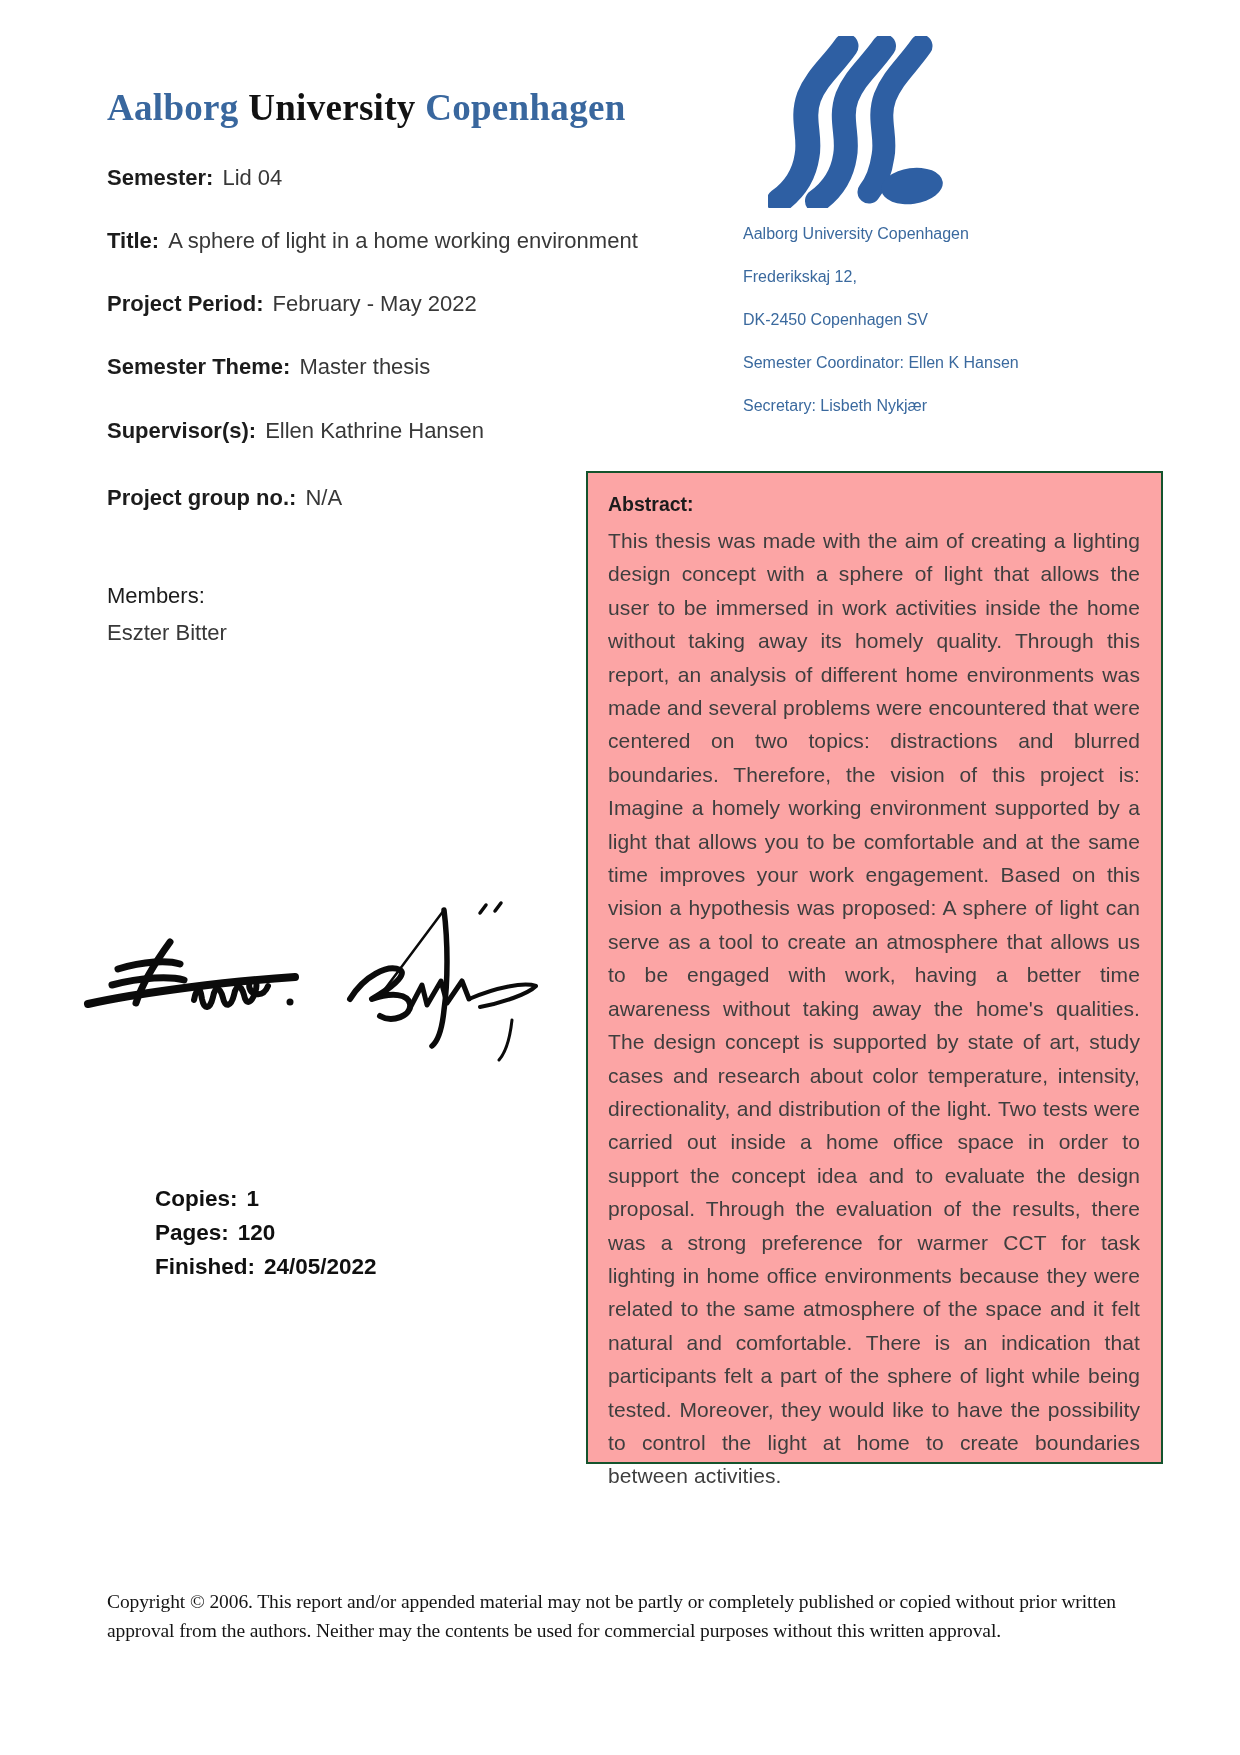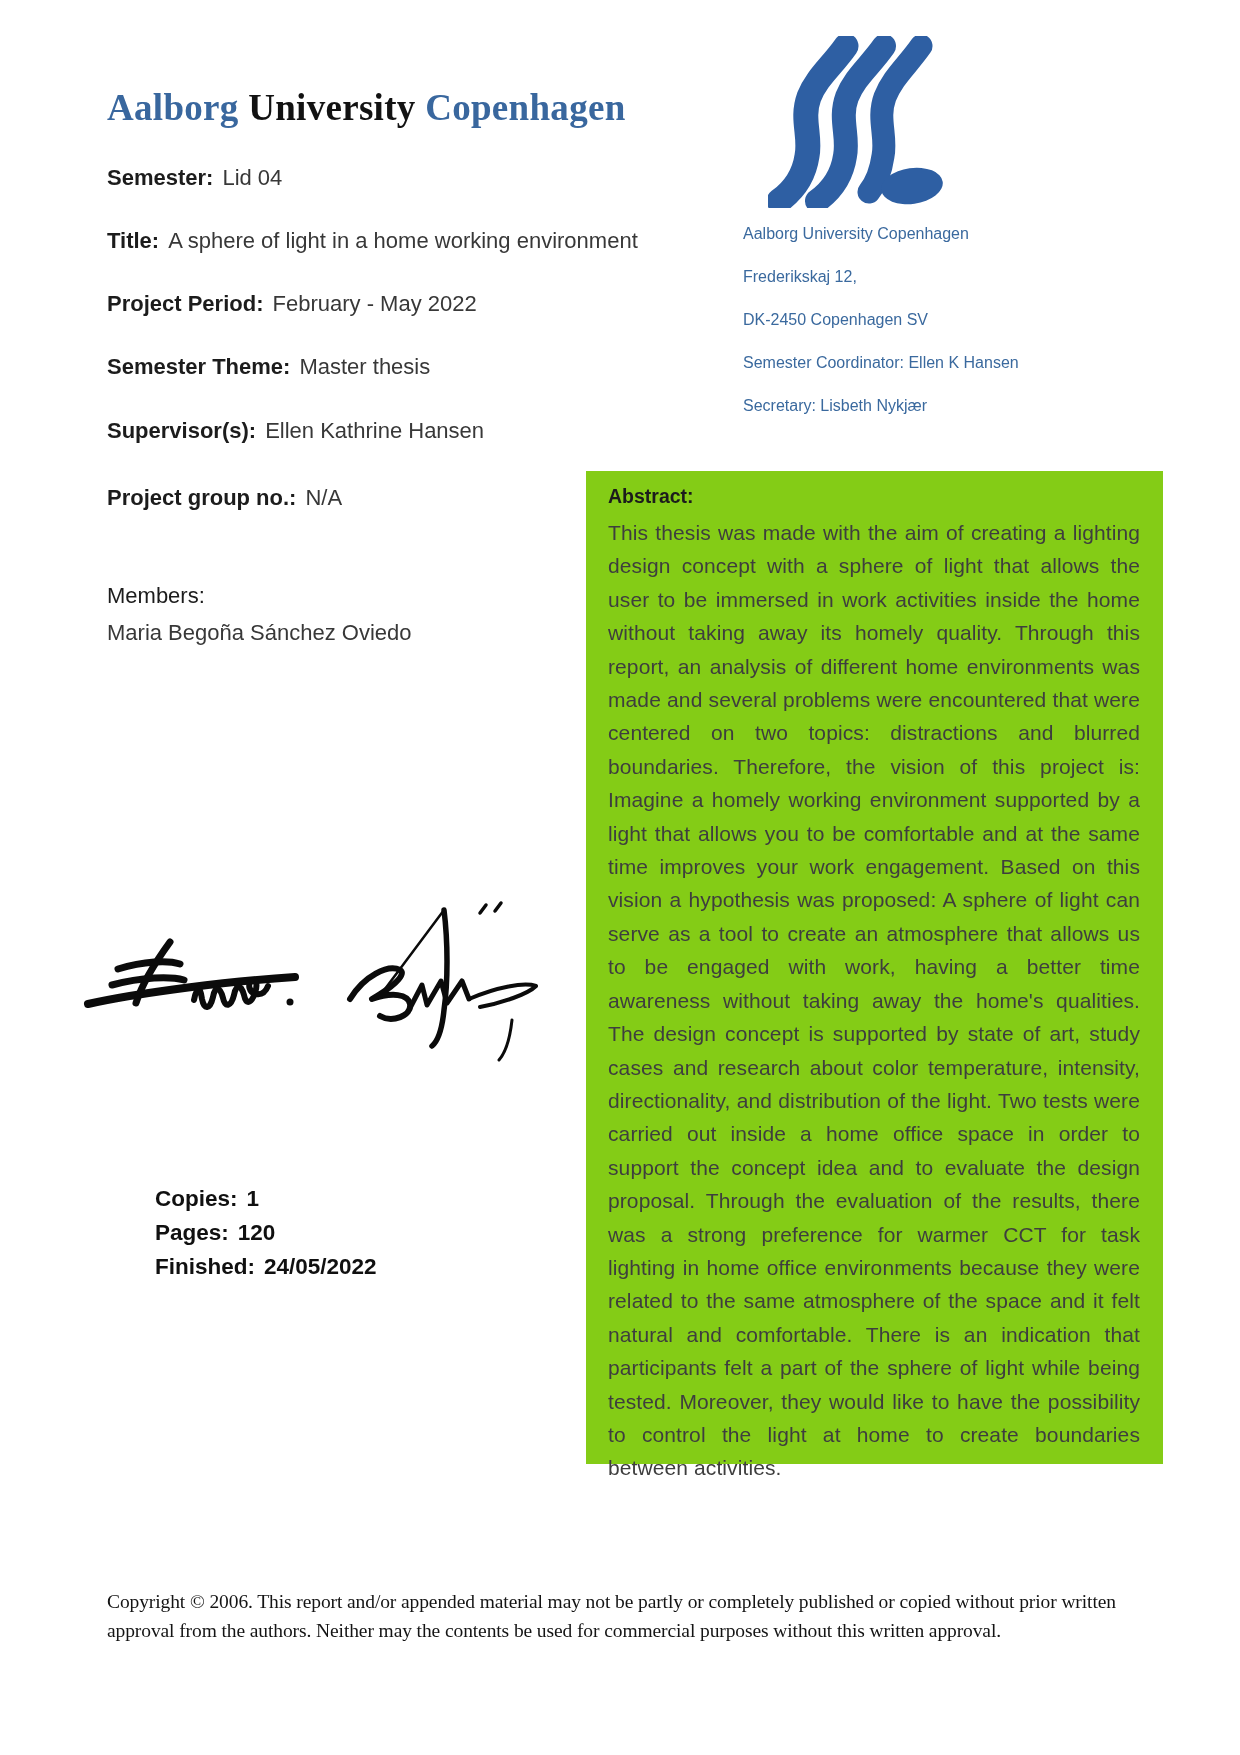--- a/index.html
+++ b/index.html
@@ -30,21 +30,21 @@
     font-size:22.5px; font-weight:700; color:#101010; line-height:34px; white-space:nowrap;
   }
   .print-info .print-line .label { margin-right:9px;margin-left:48px; }
   
   .logo-wrap { position:absolute; left:768px; top:36px; width:184px; height:172px; }
   .address { position:absolute; left:743px; top:224px; font-size:16px; color:#3A699E; }
   .address .addr-line { line-height:19px; margin-bottom:24px; white-space:nowrap; }
   
   .abstract-box {
     position:absolute; left:586px; top:471px; width:577px; height:993px;
-    border:2px solid #84cc16; background:#84cc16; padding:12px 21px 15px 20px;
+    border:2px solid #14532d; background:#fca5a5; padding:20px 21px 15px 20px;
   }
   .abstract-label { font-size:19.5px; font-weight:700; color:#1c1c1c; margin-bottom:8px; }
   .abstract-body {
     font-size:21px; line-height:33.4px; text-align:justify;
     color:#3e3e3e; letter-spacing:0.1px;
   }
   
   .signatures { position:absolute; left:82px; top:880px; width:470px; height:185px; }
   
   .copyright {
@@ -78,21 +78,21 @@
   </div>
   <div class="field" style="top:418px">
     <span class="label">Supervisor(s):</span><span class="value">Ellen Kathrine Hansen</span>
   </div>
   <div class="field" style="top:485px">
     <span class="label">Project group no.:</span><span class="value">N/A</span>
   </div>
 
   <div class="members">
     <div class="label">Members:</div>
-    <div class="member-name">Maria Begoña Sánchez Oviedo</div>
+    <div class="member-name">Eszter Bitter</div>
   </div>
 
   <div class="signatures">
     <svg width="470" height="185" viewBox="0 0 470 185">
 
       <g fill="none" stroke="#0b0b0b" stroke-linecap="round" stroke-linejoin="round">
         <path d="M6,124 C60,112 150,101 213,97" stroke-width="8"></path>
         <path d="M88,62 C72,84 60,104 54,123" stroke-width="7"></path>
         <path d="M36,89 C62,81 86,80 98,84" stroke-width="7"></path>
         <path d="M30,105 C60,97 88,96 102,100" stroke-width="7"></path>

